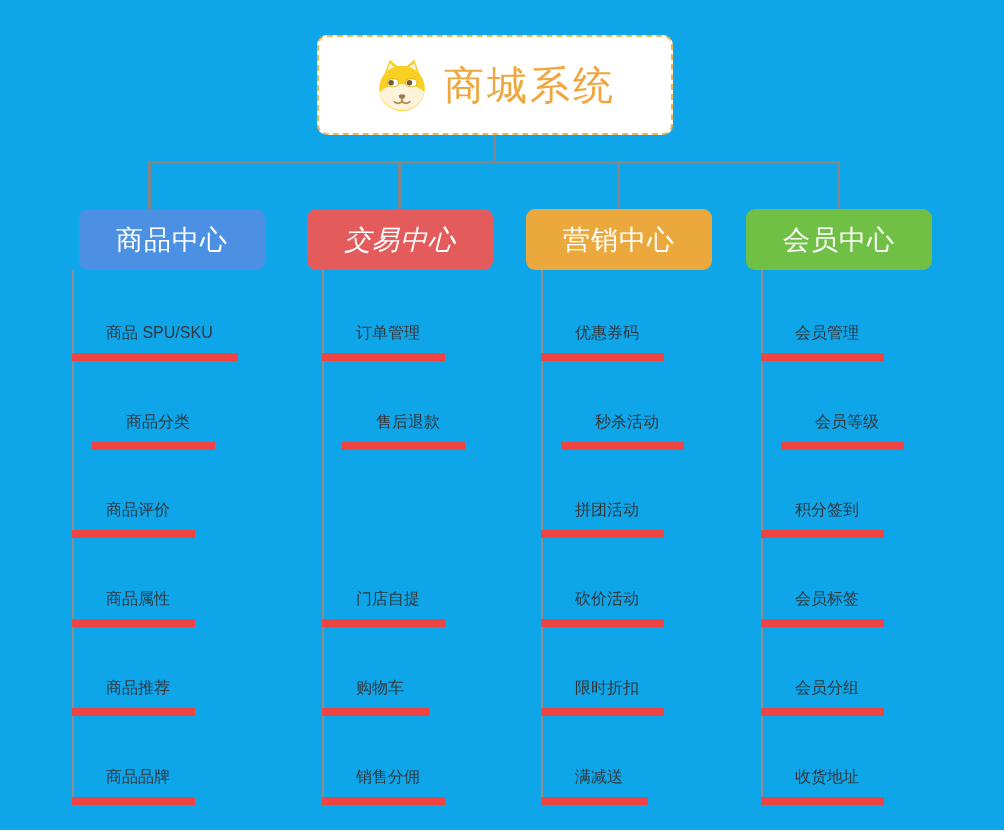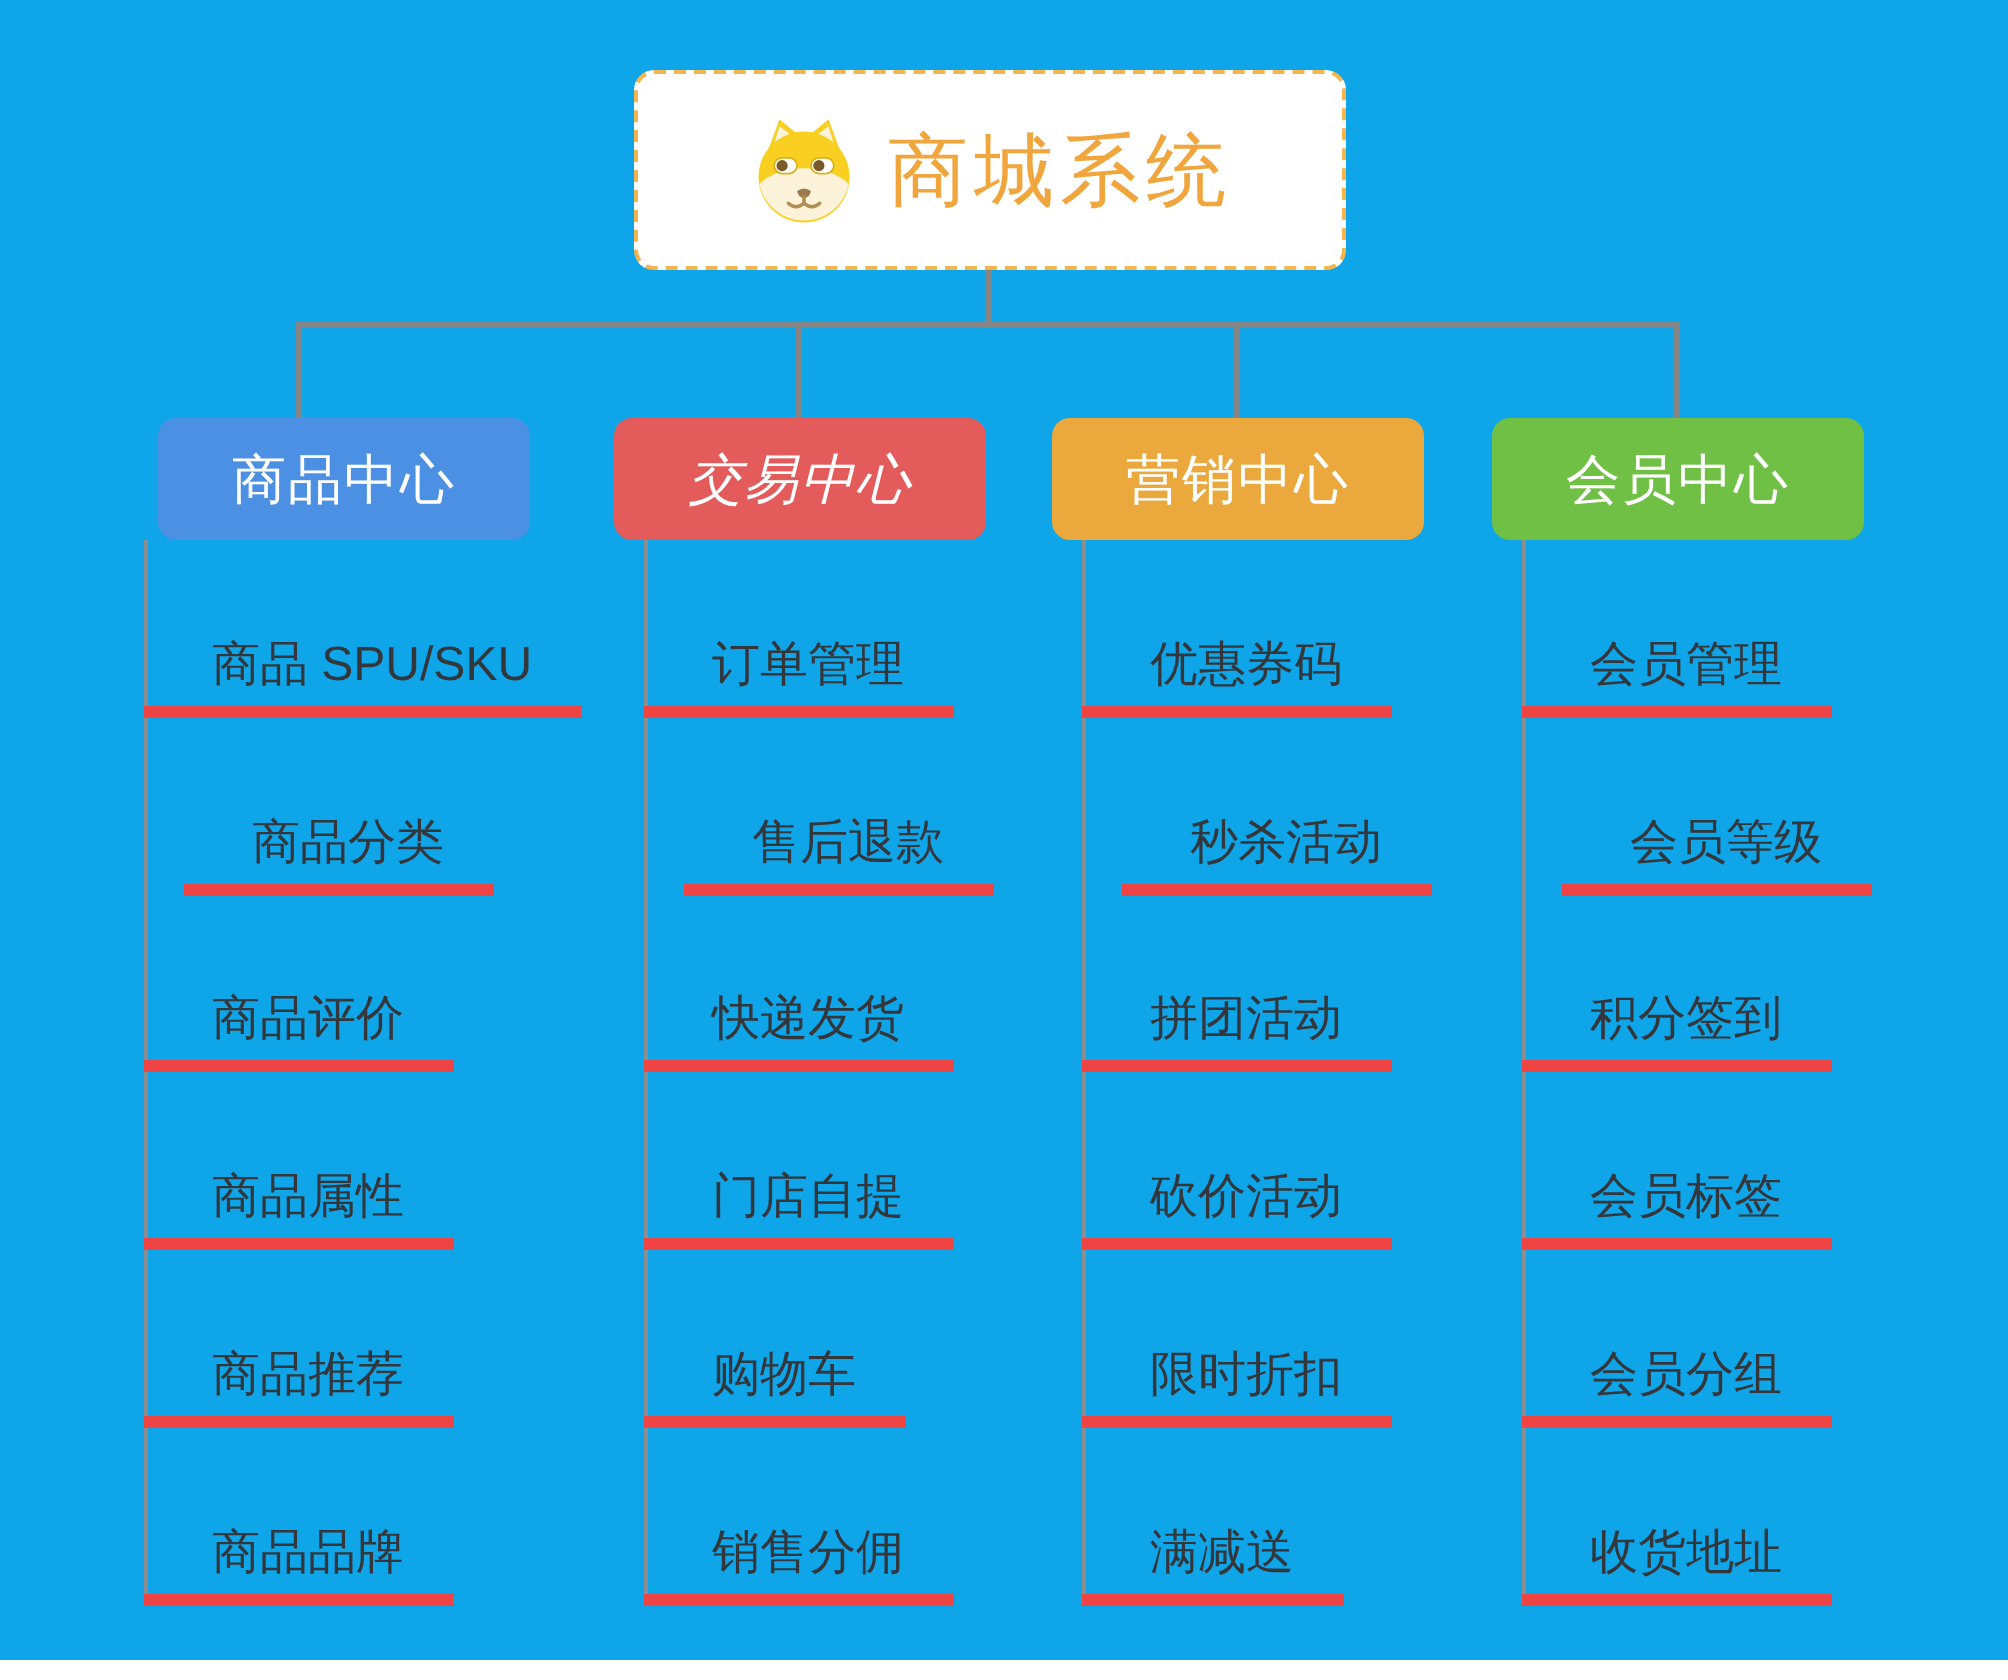--- a/index.html
+++ b/index.html
@@ -44,23 +44,23 @@
   }
   .branch-0{left:57px;margin-left:22px;}  .branch-1{left:307px;font-style:italic;}
   .branch-2{left:526px;} .branch-3{left:746px;}
   
   .trunk{position:absolute;top:270px;height:529px;width:2px;background:#8d8d8d;}
   .trunk-0{left:72px;} .trunk-1{left:322px;} .trunk-2{left:541px;} .trunk-3{left:761px;}
   
   .topic{
     position:absolute;
     white-space:nowrap;
-    font-size:24px;line-height:23px;color:#33373c;
+    font-size:16px;line-height:23px;color:#33373c;
     padding:0 25px 9px 34px;
-    border-bottom:6px solid #ef4444;
+    border-bottom:8px solid #ef4444;
   }
   .tcol-0{left:72px;} .tcol-1{left:322px;} .tcol-2{left:541px;} .tcol-3{left:761px;}
   .trow-0{top:321px;} .trow-1{top:410px;margin-left:20px;} .trow-2{top:498px;}
   .trow-3{top:587px;} .trow-4{top:676px;} .trow-5{top:765px;}
   
   .bottom-strip{position:absolute;left:0;top:830px;width:1004px;height:10px;background:#ffffff;}
 </style>
 </head>
 <body>
 
@@ -112,21 +112,20 @@
 
   <div class="topic tcol-0 trow-0">商品 SPU/SKU</div>
   <div class="topic tcol-0 trow-1">商品分类</div>
   <div class="topic tcol-0 trow-2">商品评价</div>
   <div class="topic tcol-0 trow-3">商品属性</div>
   <div class="topic tcol-0 trow-4">商品推荐</div>
   <div class="topic tcol-0 trow-5">商品品牌</div>
 
   <div class="topic tcol-1 trow-0">订单管理</div>
   <div class="topic tcol-1 trow-1">售后退款</div>
-  <div class="topic tcol-1 trow-2">快递发货</div>
   <div class="topic tcol-1 trow-3">门店自提</div>
   <div class="topic tcol-1 trow-4">购物车</div>
   <div class="topic tcol-1 trow-5">销售分佣</div>
 
   <div class="topic tcol-2 trow-0">优惠券码</div>
   <div class="topic tcol-2 trow-1">秒杀活动</div>
   <div class="topic tcol-2 trow-2">拼团活动</div>
   <div class="topic tcol-2 trow-3">砍价活动</div>
   <div class="topic tcol-2 trow-4">限时折扣</div>
   <div class="topic tcol-2 trow-5">满减送</div>

